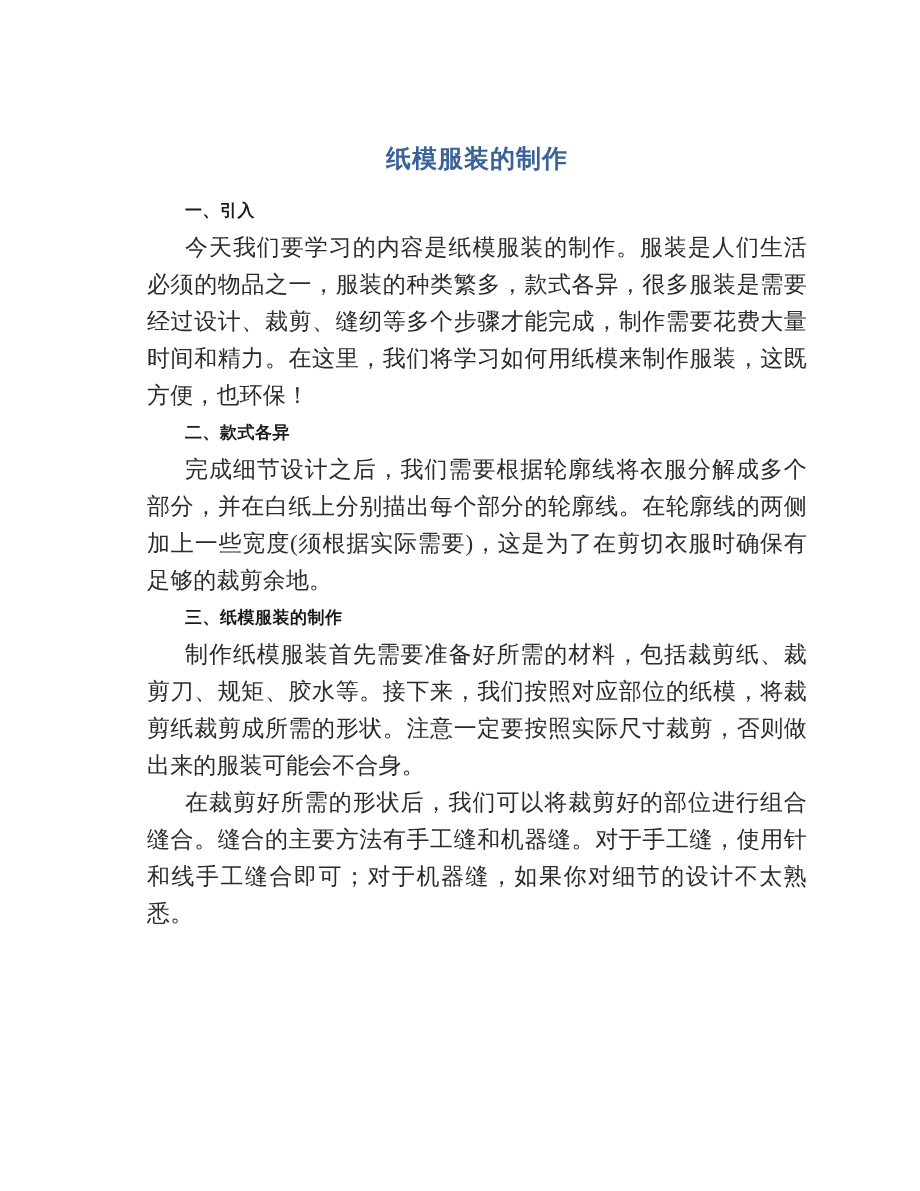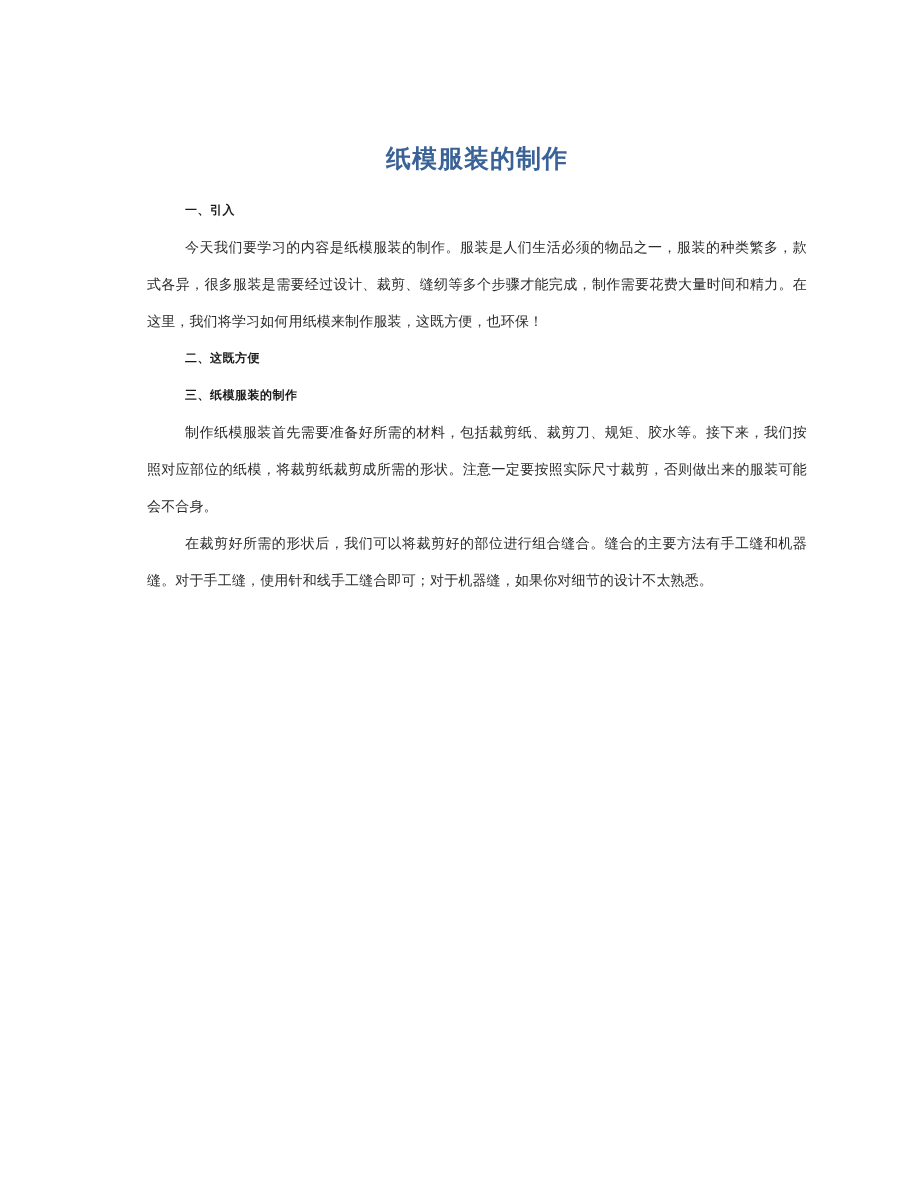--- a/index.html
+++ b/index.html
@@ -41,53 +41,54 @@
     font-weight: 600;
     color: #3a6296;
     text-align: center;
     letter-spacing: 1px;
     margin: 0 0 14px 0;
     padding-top: 8px;
   }
 
   .section-heading {
     font-family: "Liberation Sans", "DejaVu Sans", sans-serif;
-    font-size: 12px;
+    font-size: 17px;
     line-height: 37px;
     font-weight: bold;
     color: #1a1a1a;
     margin: 0;
     padding-left: 38px;
     letter-spacing: 0.5px;
     white-space: nowrap;
   }
 
   .body-par {
     font-family: "Liberation Serif", "DejaVu Serif", serif;
-    font-size: 14px;
+    font-size: 23px;
     line-height: 37px;
     color: #2b2b2b;
     margin: 0;
     text-align: justify;
     text-justify: inter-ideograph;
     text-indent: 38px;
     letter-spacing: 0.15px;
   }
 </style>
 </head>
 <body style="background: rgb(255, 255, 255);">
 
 <div class="page">
   <div class="content">
 
     <h1 class="doc-title" id="doc-title" style="color: rgb(58, 98, 150);">纸模服装的制作</h1>
 
     <div id="blocks-container">
         <h2 class="section-heading">一、引入</h2>
         <p class="body-par">今天我们要学习的内容是纸模服装的制作。服装是人们生活必须的物品之一，服装的种类繁多，款式各异，很多服装是需要经过设计、裁剪、缝纫等多个步骤才能完成，制作需要花费大量时间和精力。在这里，我们将学习如何用纸模来制作服装，这既方便，也环保！</p>
-        <h2 class="section-heading">二、这既方便</h2>
+        <h2 class="section-heading">二、款式各异</h2>
+        <p class="body-par">完成细节设计之后，我们需要根据轮廓线将衣服分解成多个部分，并在白纸上分别描出每个部分的轮廓线。在轮廓线的两侧加上一些宽度(须根据实际需要)，这是为了在剪切衣服时确保有足够的裁剪余地。</p>
         <h2 class="section-heading">三、纸模服装的制作</h2>
         <p class="body-par">制作纸模服装首先需要准备好所需的材料，包括裁剪纸、裁剪刀、规矩、胶水等。接下来，我们按照对应部位的纸模，将裁剪纸裁剪成所需的形状。注意一定要按照实际尺寸裁剪，否则做出来的服装可能会不合身。</p>
         <p class="body-par">在裁剪好所需的形状后，我们可以将裁剪好的部位进行组合缝合。缝合的主要方法有手工缝和机器缝。对于手工缝，使用针和线手工缝合即可；对于机器缝，如果你对细节的设计不太熟悉。</p>
       </div>
 
   </div>
 </div>
 
 </body></html>

